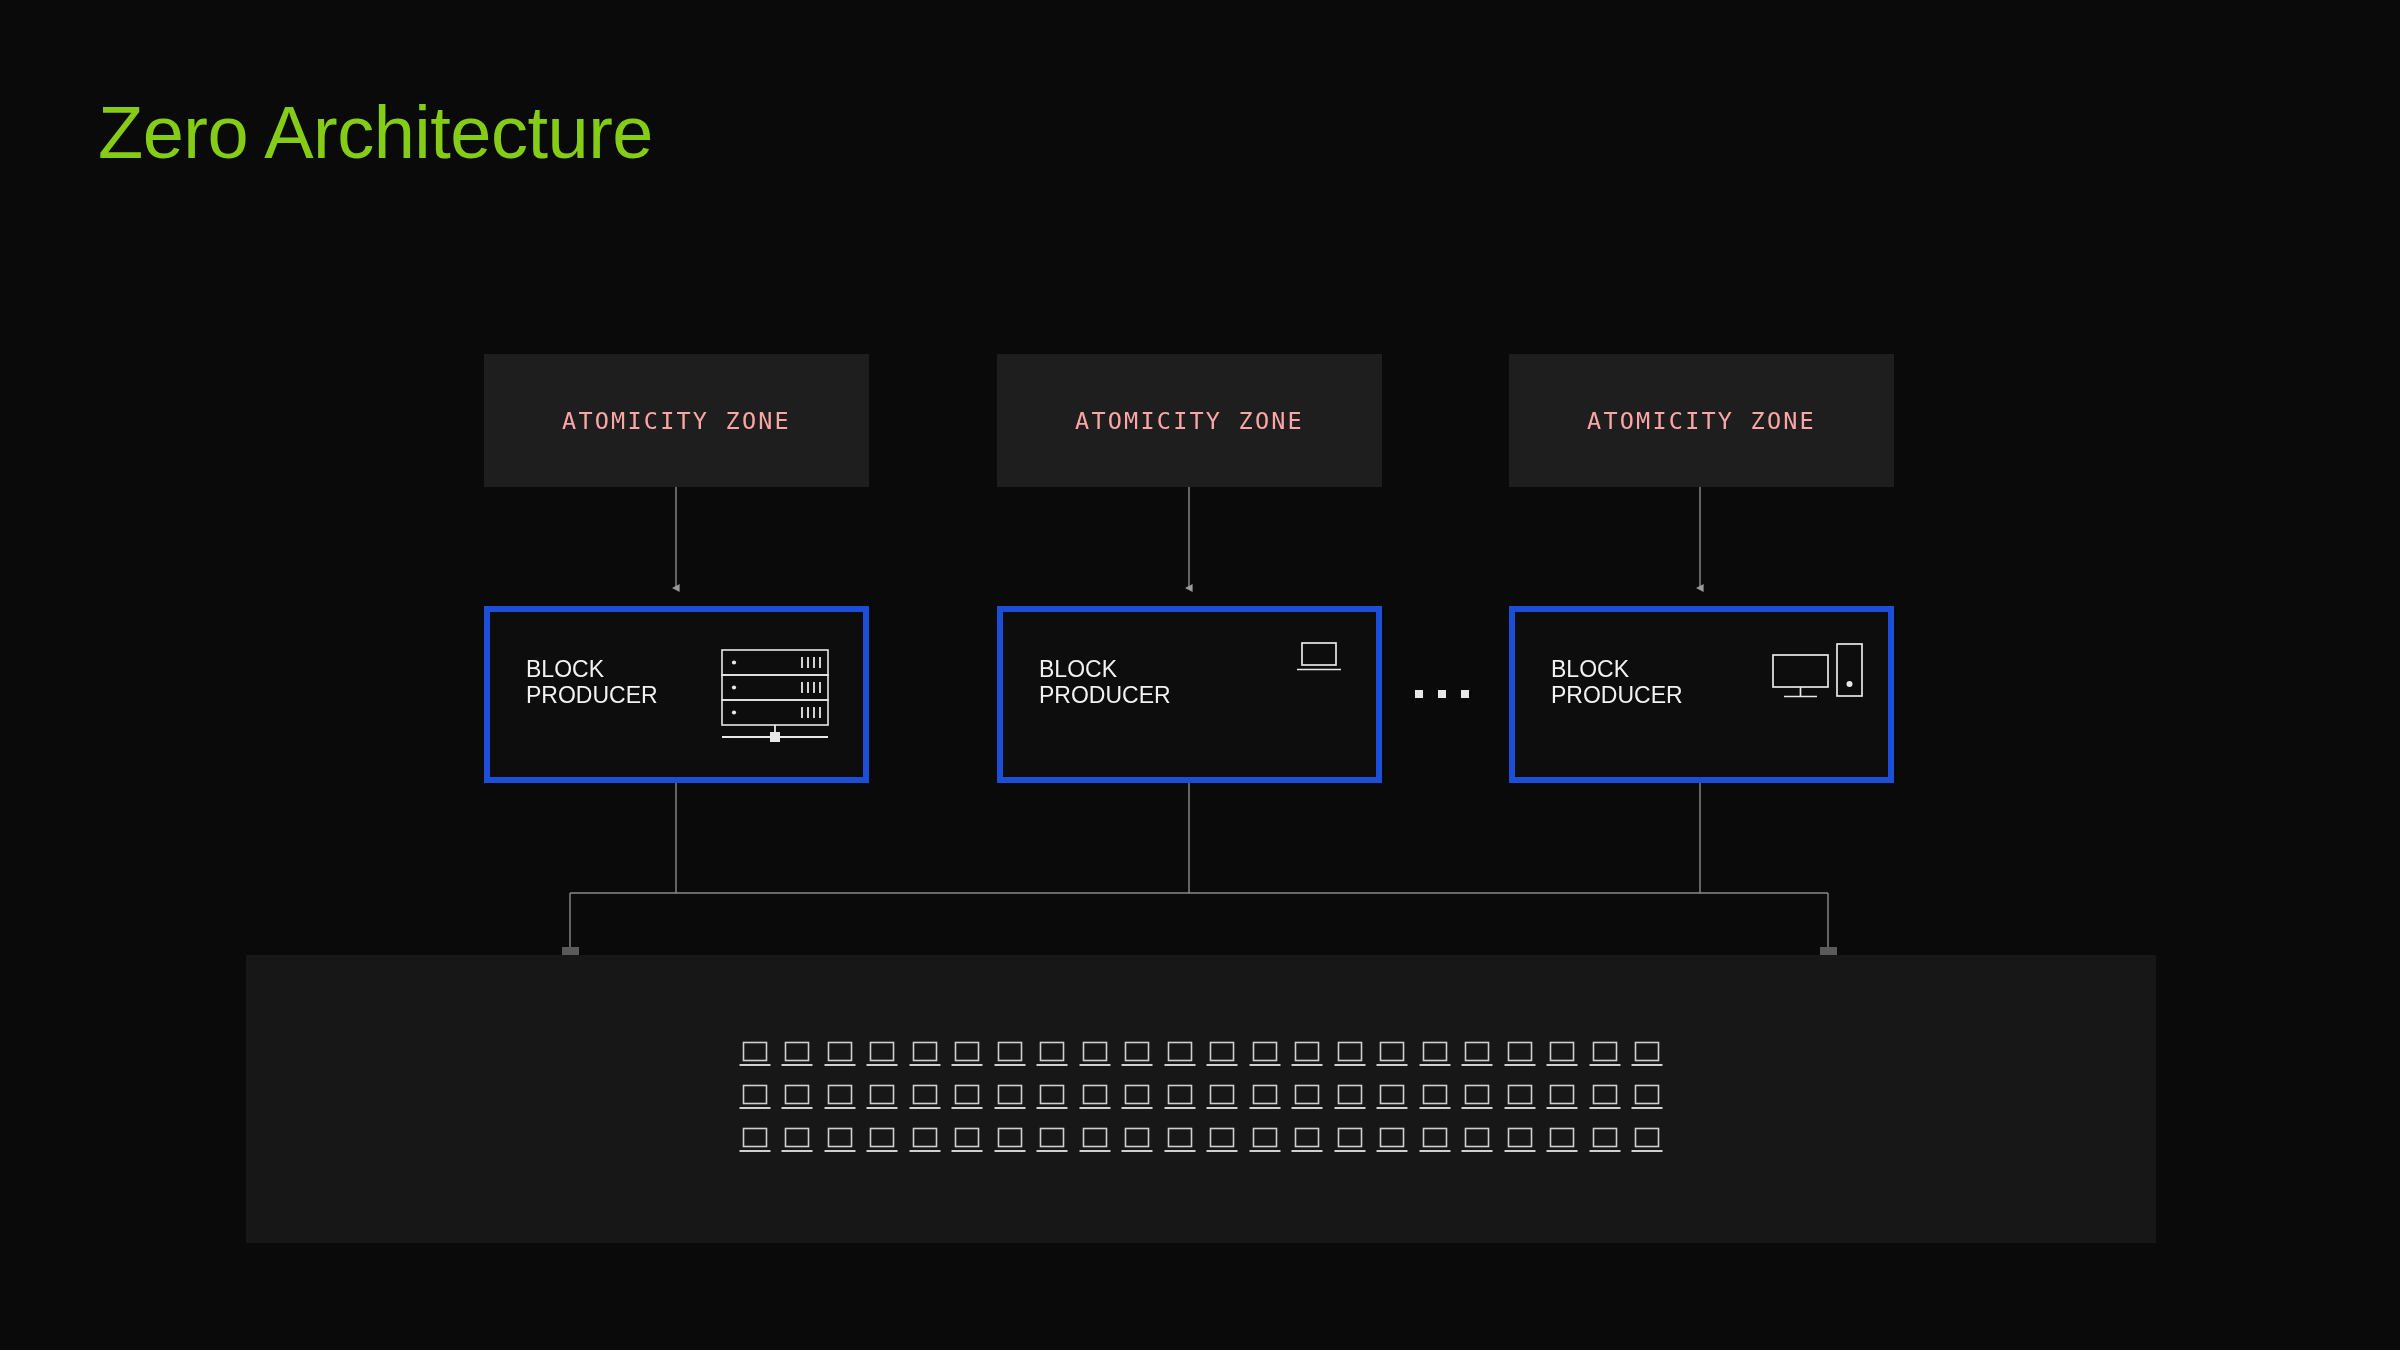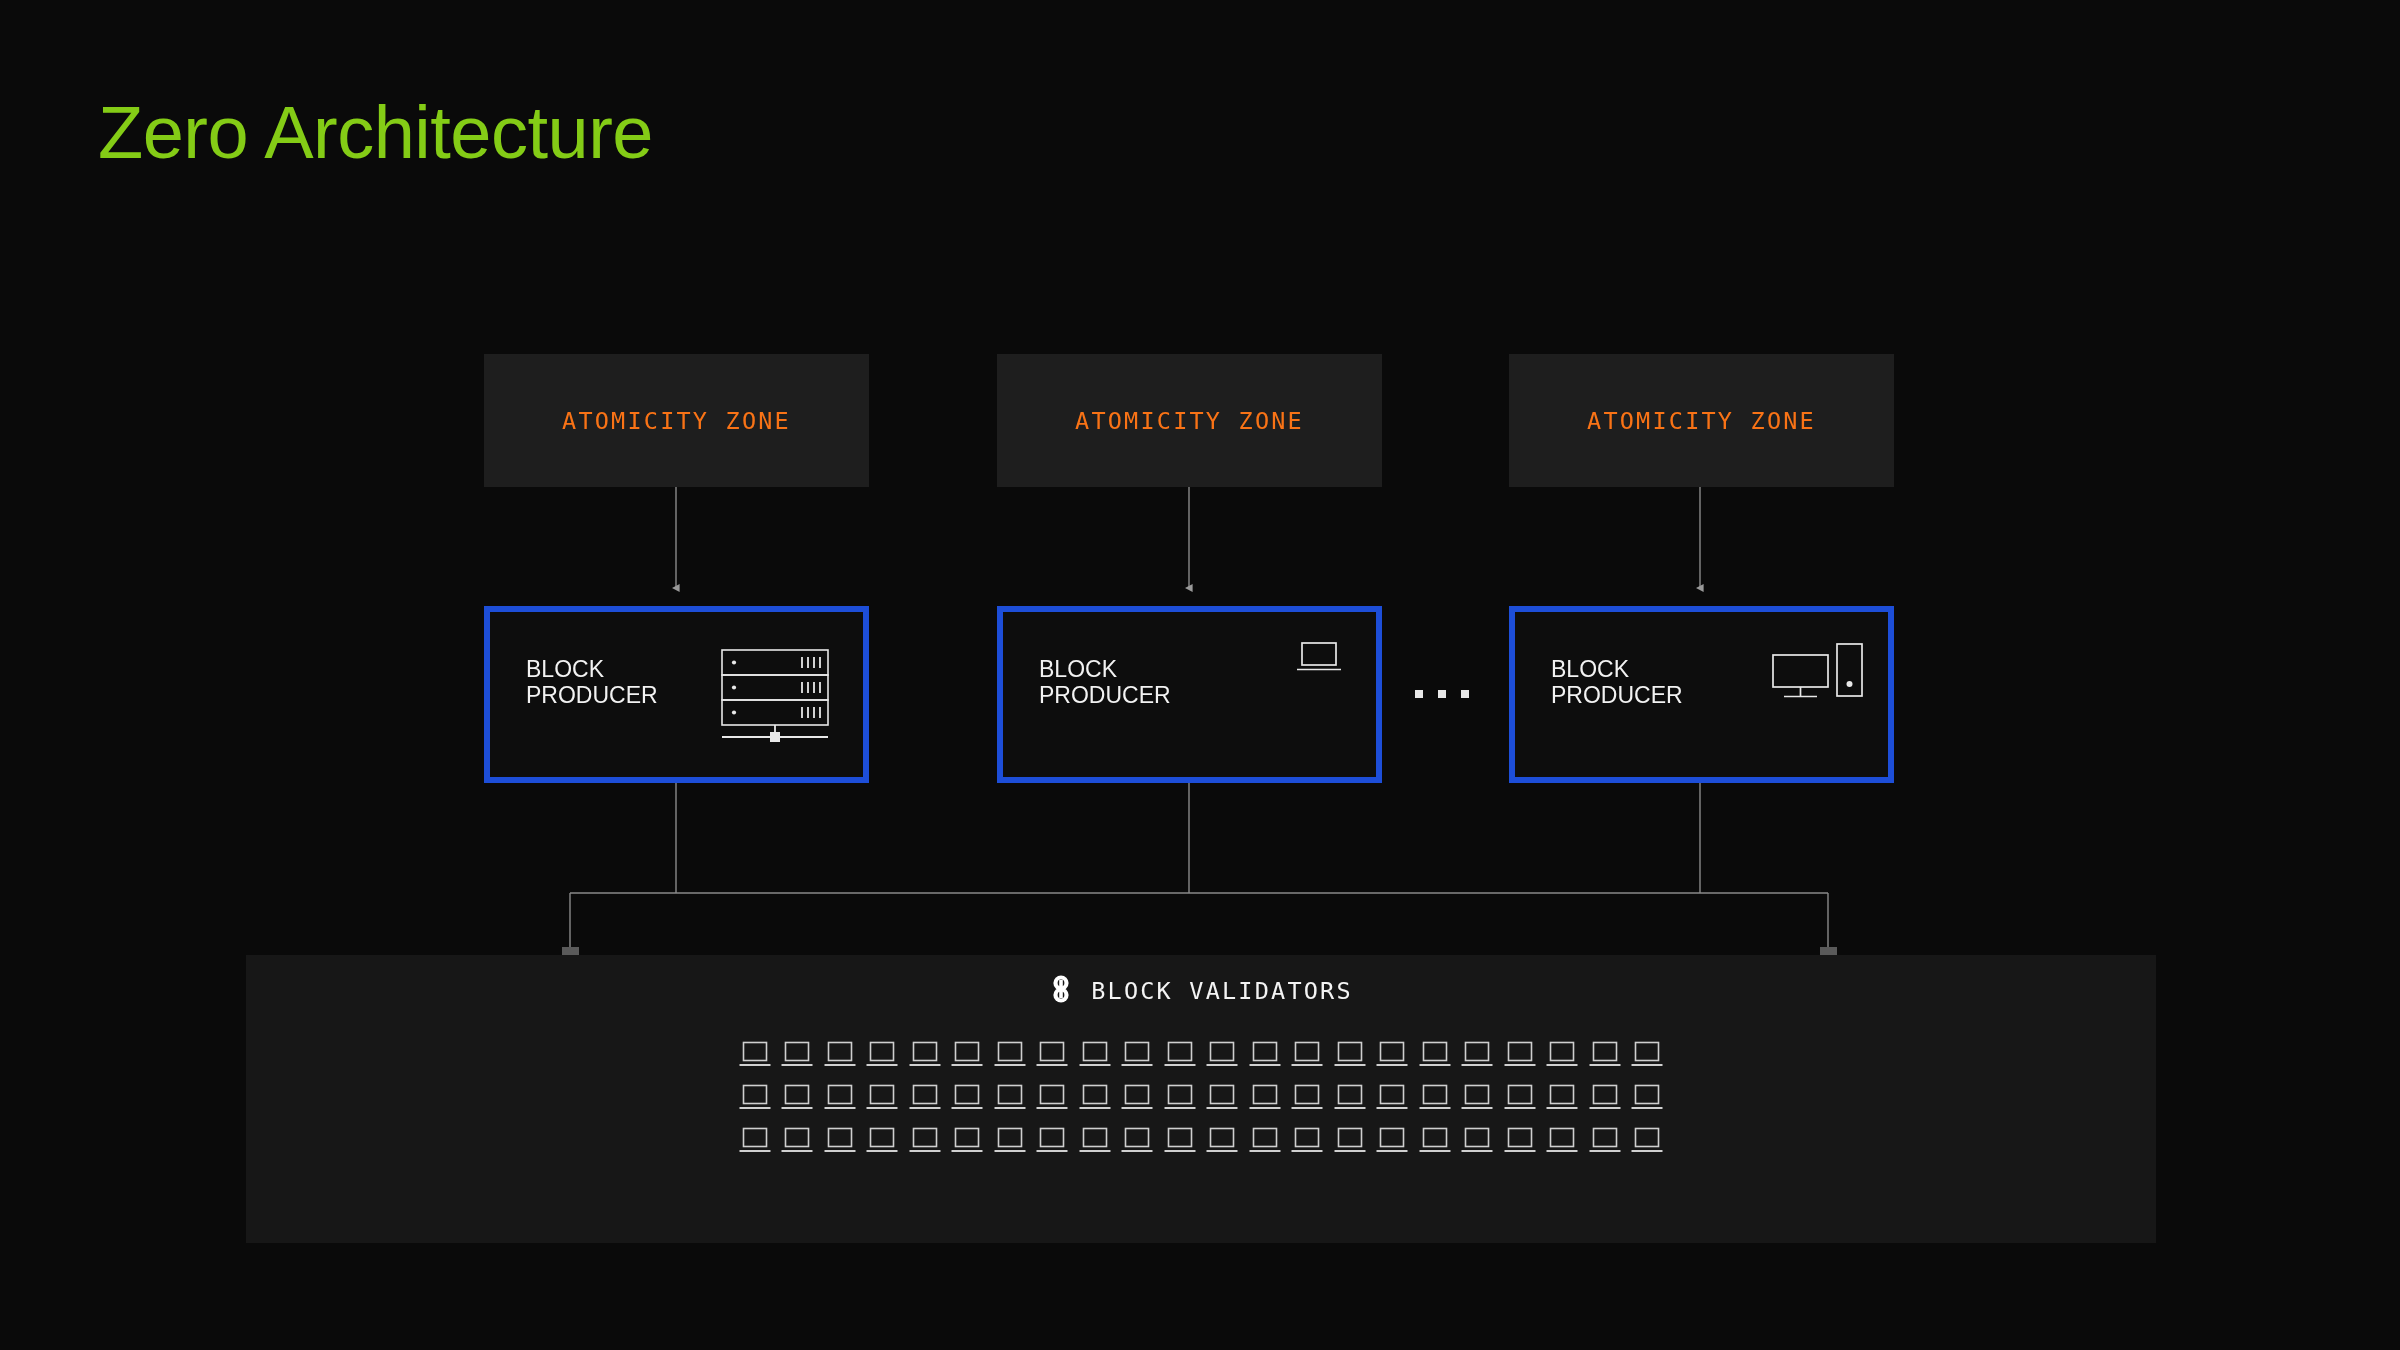--- a/index.html
+++ b/index.html
@@ -54,21 +54,21 @@
     height: 133px;
     background: #1e1e1e;
     display: flex;
     align-items: center;
     justify-content: center;
   }
   .zone-label {
     font-family: "DejaVu Sans Mono", monospace;
     font-size: 23.5px;
     letter-spacing: 2.2px;
-    color: #f97316;
+    color: #fca5a5;
     white-space: nowrap;
   }
 
   
   .producer-box {
     position: absolute;
     width: 385px;
     height: 177px;
     background: #0d0d0d;
     border: 6px solid #1d4ed8;
@@ -254,32 +254,20 @@
     </div>
   </div>
 
   <div class="ellipsis">
     <span></span>
     <span></span>
     <span></span>
   </div>
 
   <div class="validators-panel">
-    <div class="validators-header">
-      <span class="brand-mark">
-        <svg width="24" height="30" viewBox="0 0 24 30">
-          <circle cx="12" cy="9" r="7.6" fill="#ffffff"></circle>
-          <circle cx="12" cy="21" r="7.6" fill="#ffffff"></circle>
-          <circle cx="12" cy="9" r="3.4" fill="#171717"></circle>
-          <circle cx="12" cy="21" r="3.4" fill="#171717"></circle>
-          <rect x="10.2" y="6" width="3.6" height="18" fill="#ffffff"></rect>
-        </svg>
-      </span>
-      <span class="validators-title">BLOCK VALIDATORS</span>
-    </div>
 
     <div class="validator-grid" id="validator-grid">
         <div class="validator-row">
           <span>
             <svg class="mini-laptop" width="32" height="30" viewBox="0 0 32 30">
               <rect x="4.5" y="2.5" width="23" height="18" fill="none" stroke="#cfcfcf" stroke-width="1.6"></rect>
               <line x1="0.5" y1="25" x2="31.5" y2="25" stroke="#e6e6e6" stroke-width="1.8"></line>
             </svg>
           </span>
           <span>

